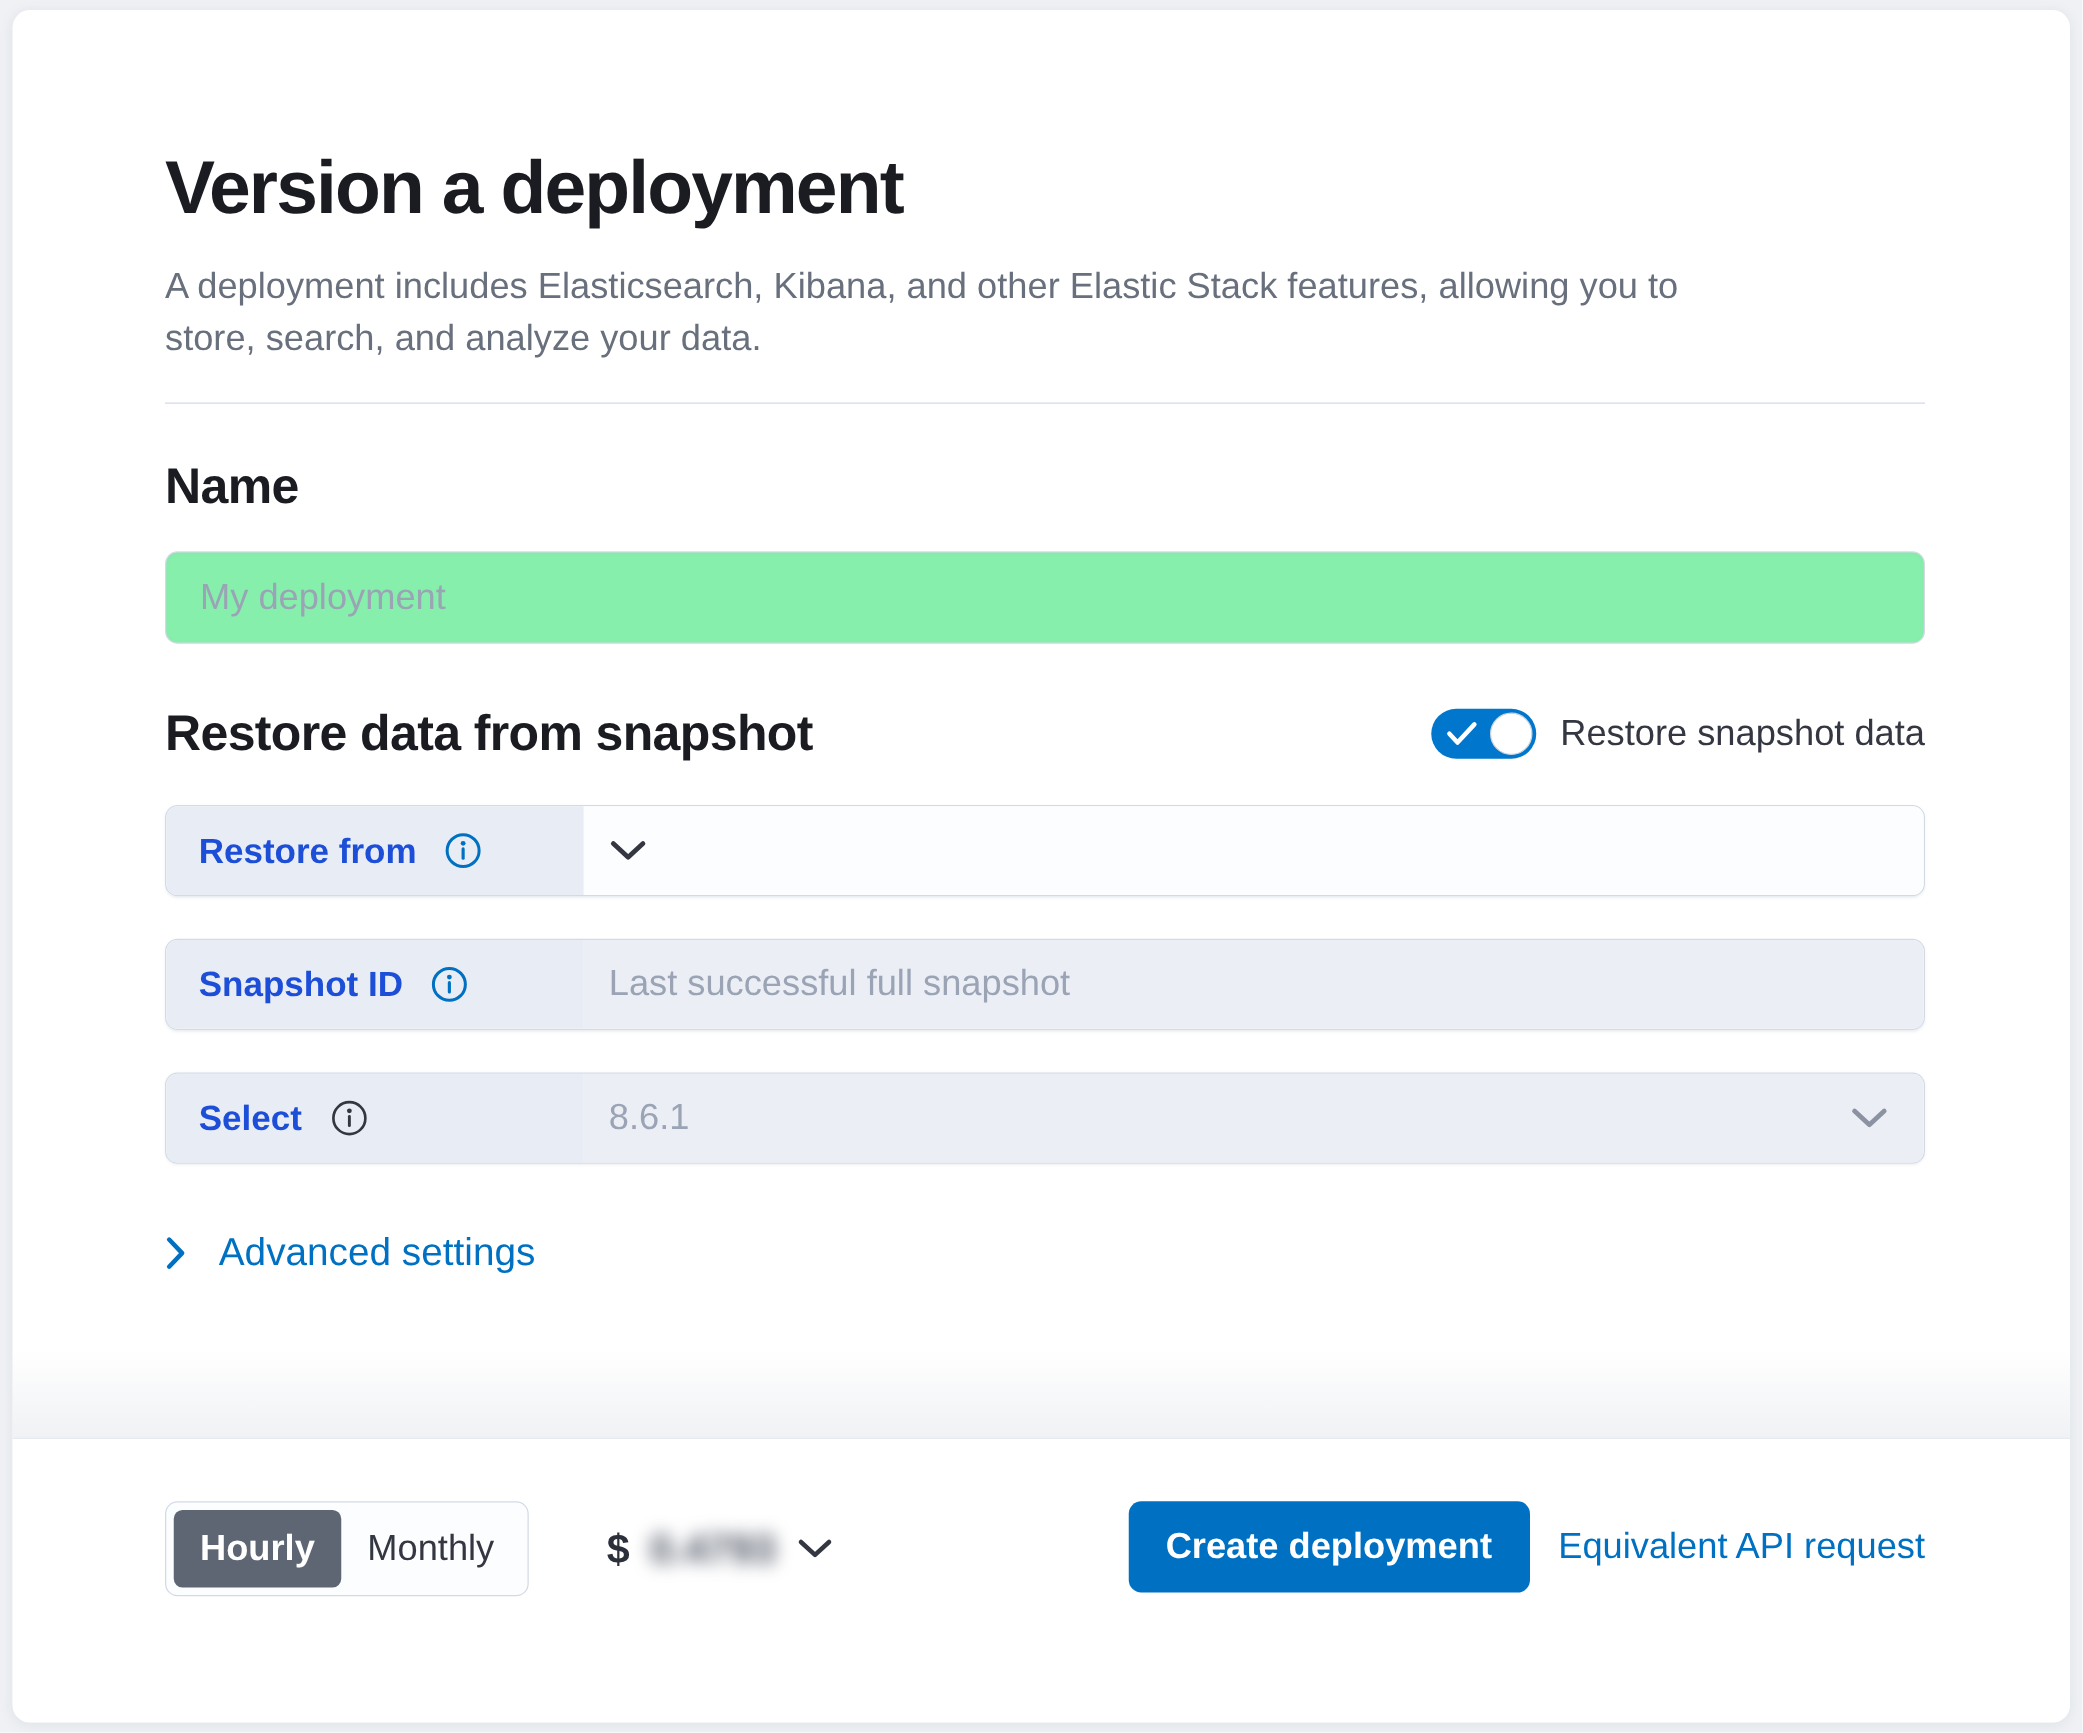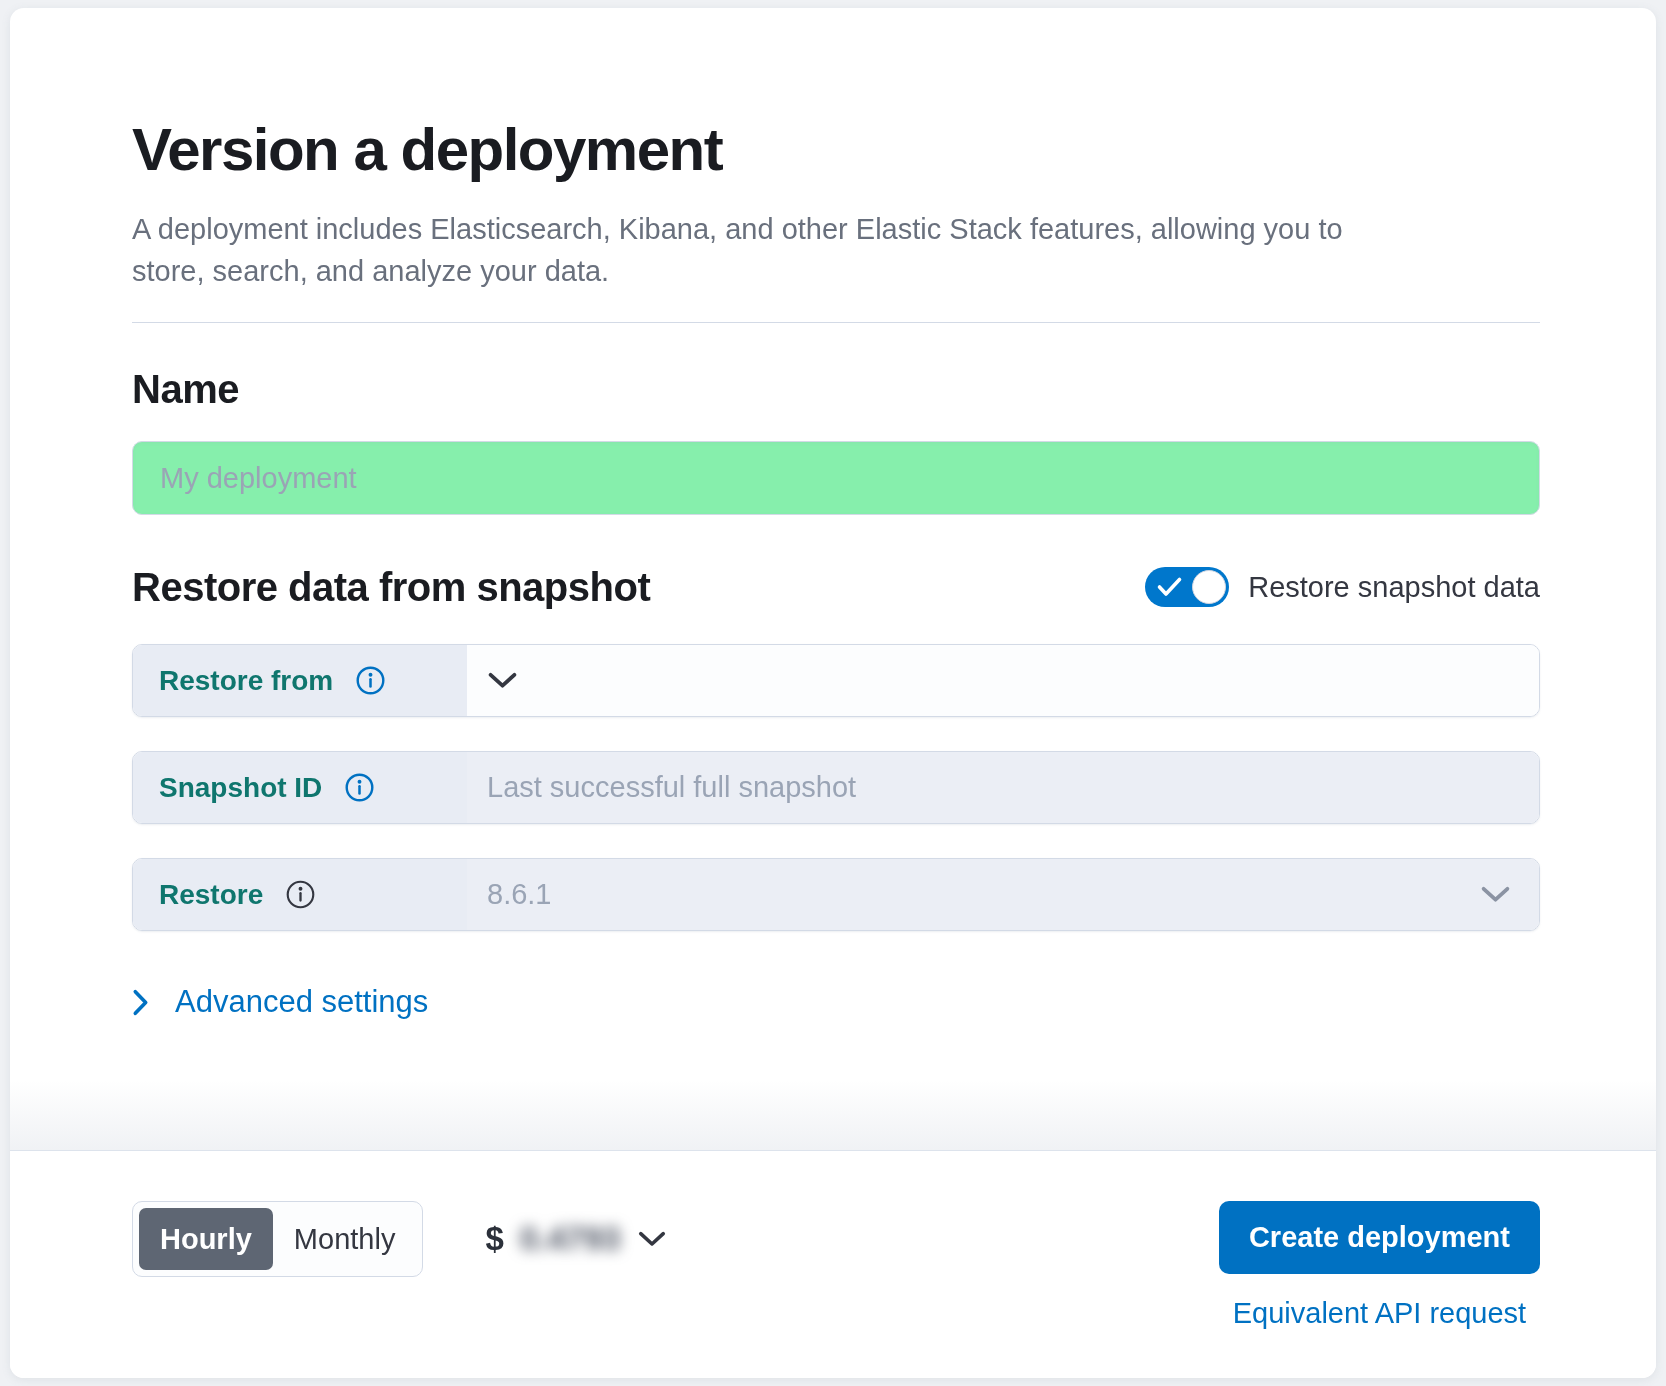--- a/index.html
+++ b/index.html
@@ -54,21 +54,21 @@
   .form-row {
     margin-top:33px; width:1408px; height:73px; display:flex; align-items:stretch;
     border:1px solid #d3dae6; border-radius:10px; overflow:hidden;
     box-shadow:0 1px 2px rgba(152,162,179,0.18);
   }
   .form-row + .form-row { margin-top:34px; }
   .row-label {
     width:334px; flex:none; background:#e8ecf4; display:flex; align-items:center;
     padding-left:26px; gap:22px;
   }
-  .row-label .label-text { font-size:28px; font-weight:700; color:#0f766e; }
+  .row-label .label-text { font-size:28px; font-weight:700; color:#1d4ed8; }
   .row-field {
     flex:1; display:flex; align-items:center; padding:0 28px 0 20px;
   }
   .row-field .field-text { flex:1; font-size:29px; }
   .field-enabled { background:#fcfdfe; }
   .field-enabled .field-text { color:#69707d; }
   .field-disabled { background:#ebeef5; }
   .field-disabled .field-text { color:#9aa4b5; }
   .snapshot-input {
     width:100%; border:none; background:transparent; outline:none;
@@ -100,21 +100,21 @@
   }
   .billing-btn {
     border:none; background:transparent; font-family:inherit;
     font-size:29px; color:#343741; height:62px; padding:0 21px; border-radius:7px;
     cursor:pointer; font-weight:400;
   }
   .billing-btn.selected { background:#5e6673; color:#ffffff; font-weight:700; }
   .price-group { display:flex; align-items:center; gap:16px; cursor:pointer; background:none; border:none; font-family:inherit; }
   .price-currency { font-size:33px; font-weight:700; color:#2b303a; }
   .price-amount { font-size:33px; font-weight:700; color:#4a5160; filter:blur(7px); }
-  .footer-right { display:flex; flex-direction:column; align-items:center; gap:23px; }
+  .footer-right { display:flex; flex-direction:row; align-items:center; gap:23px; }
   .create-btn {
     min-width:306px; height:73px; background:#0071c2; border:none; border-radius:10px;
     color:#ffffff; font-size:29px; font-weight:600; font-family:inherit; cursor:pointer;
     padding:0 30px;
   }
   .api-link { font-size:29px; color:#0071c2; font-weight:500; text-decoration:none; cursor:pointer; }
 
   .icon { display:inline-flex; flex:none; }
 </style>
 </head>
@@ -178,21 +178,21 @@
             </svg>
         </span>
       </div>
       <div class="row-field field-disabled">
         <input class="snapshot-input" type="text" value="" disabled="" placeholder="Last successful full snapshot" style="">
       </div>
     </div>
 
     <div class="form-row">
       <div class="row-label">
-        <span class="label-text">Restore</span>
+        <span class="label-text">Select</span>
         <span class="icon info-dark">
           <svg width="31" height="31" viewBox="0 0 32 32">
               <circle cx="16" cy="16" r="13.2" fill="none" stroke="currentColor" stroke-width="2.2"></circle>
               <circle cx="16" cy="10" r="2" fill="currentColor"></circle>
               <path d="M16 14.6 v7.6" stroke="currentColor" stroke-width="2.4" stroke-linecap="round"></path>
             </svg>
         </span>
       </div>
       <div class="row-field field-disabled">
         <span class="field-text">8.6.1</span>

